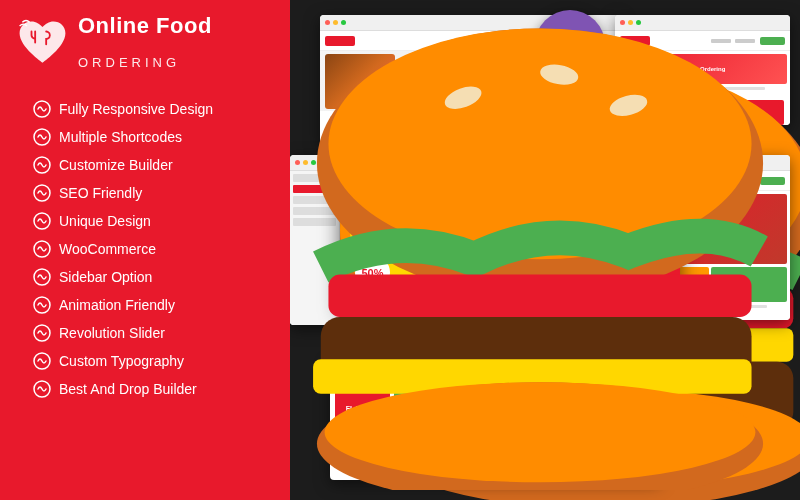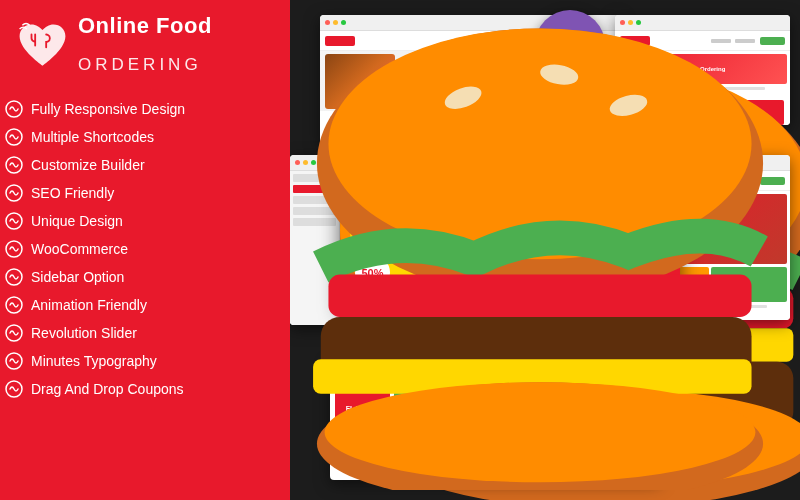--- a/index.html
+++ b/index.html
@@ -55,34 +55,34 @@
     .logo-title {
       color: #fff;
       font-size: 22px;
       font-weight: 900;
       line-height: 1;
       letter-spacing: 0.5px;
     }
 
     .logo-subtitle {
       color: #fff;
-      font-size: 17px;
+      font-size: 13px;
       letter-spacing: 4px;
       opacity: 0.9;
       margin-top: 18px;
     }
 
     
     .features-list {
       position: absolute;
       left: 0;
       top: 100px;
       width: 240px;
       z-index: 2;
-      padding-left: 5px;
+      padding-left: 33px;
     }
 
     .feature-item {
       display: flex;
       align-items: center;
       gap: 8px;
       margin-bottom: 10px;
       color: #fff;
       font-size: 14px;
       font-weight: 500;
@@ -605,28 +605,28 @@
         <circle cx="9" cy="9" r="8" stroke="white" stroke-width="1.5" fill="none"></circle>
         <path d="M5 9 Q7 5 9 9 Q11 13 13 9" stroke="white" stroke-width="1.5" fill="none" stroke-linecap="round"></path>
       </svg>
       <span>Revolution Slider</span>
     </div>
     <div class="feature-item">
       <svg width="18" height="18" viewBox="0 0 18 18">
         <circle cx="9" cy="9" r="8" stroke="white" stroke-width="1.5" fill="none"></circle>
         <path d="M5 9 Q7 5 9 9 Q11 13 13 9" stroke="white" stroke-width="1.5" fill="none" stroke-linecap="round"></path>
       </svg>
-      <span>Minutes Typography</span>
-    </div>
-    <div class="feature-item">
-      <svg width="18" height="18" viewBox="0 0 18 18">
-        <circle cx="9" cy="9" r="8" stroke="white" stroke-width="1.5" fill="none"></circle>
-        <path d="M5 9 Q7 5 9 9 Q11 13 13 9" stroke="white" stroke-width="1.5" fill="none" stroke-linecap="round"></path>
-      </svg>
-      <span>Drag And Drop Coupons</span>
+      <span>Custom Typography</span>
+    </div>
+    <div class="feature-item">
+      <svg width="18" height="18" viewBox="0 0 18 18">
+        <circle cx="9" cy="9" r="8" stroke="white" stroke-width="1.5" fill="none"></circle>
+        <path d="M5 9 Q7 5 9 9 Q11 13 13 9" stroke="white" stroke-width="1.5" fill="none" stroke-linecap="round"></path>
+      </svg>
+      <span>Best And Drop Builder</span>
     </div>
   </div>
 
 <div class="screenshots-area">
 
   <div class="browser-mockup-1">
     <div class="browser-bar">
       <div class="browser-dot red"></div>
       <div class="browser-dot yellow"></div>
       <div class="browser-dot green"></div>

